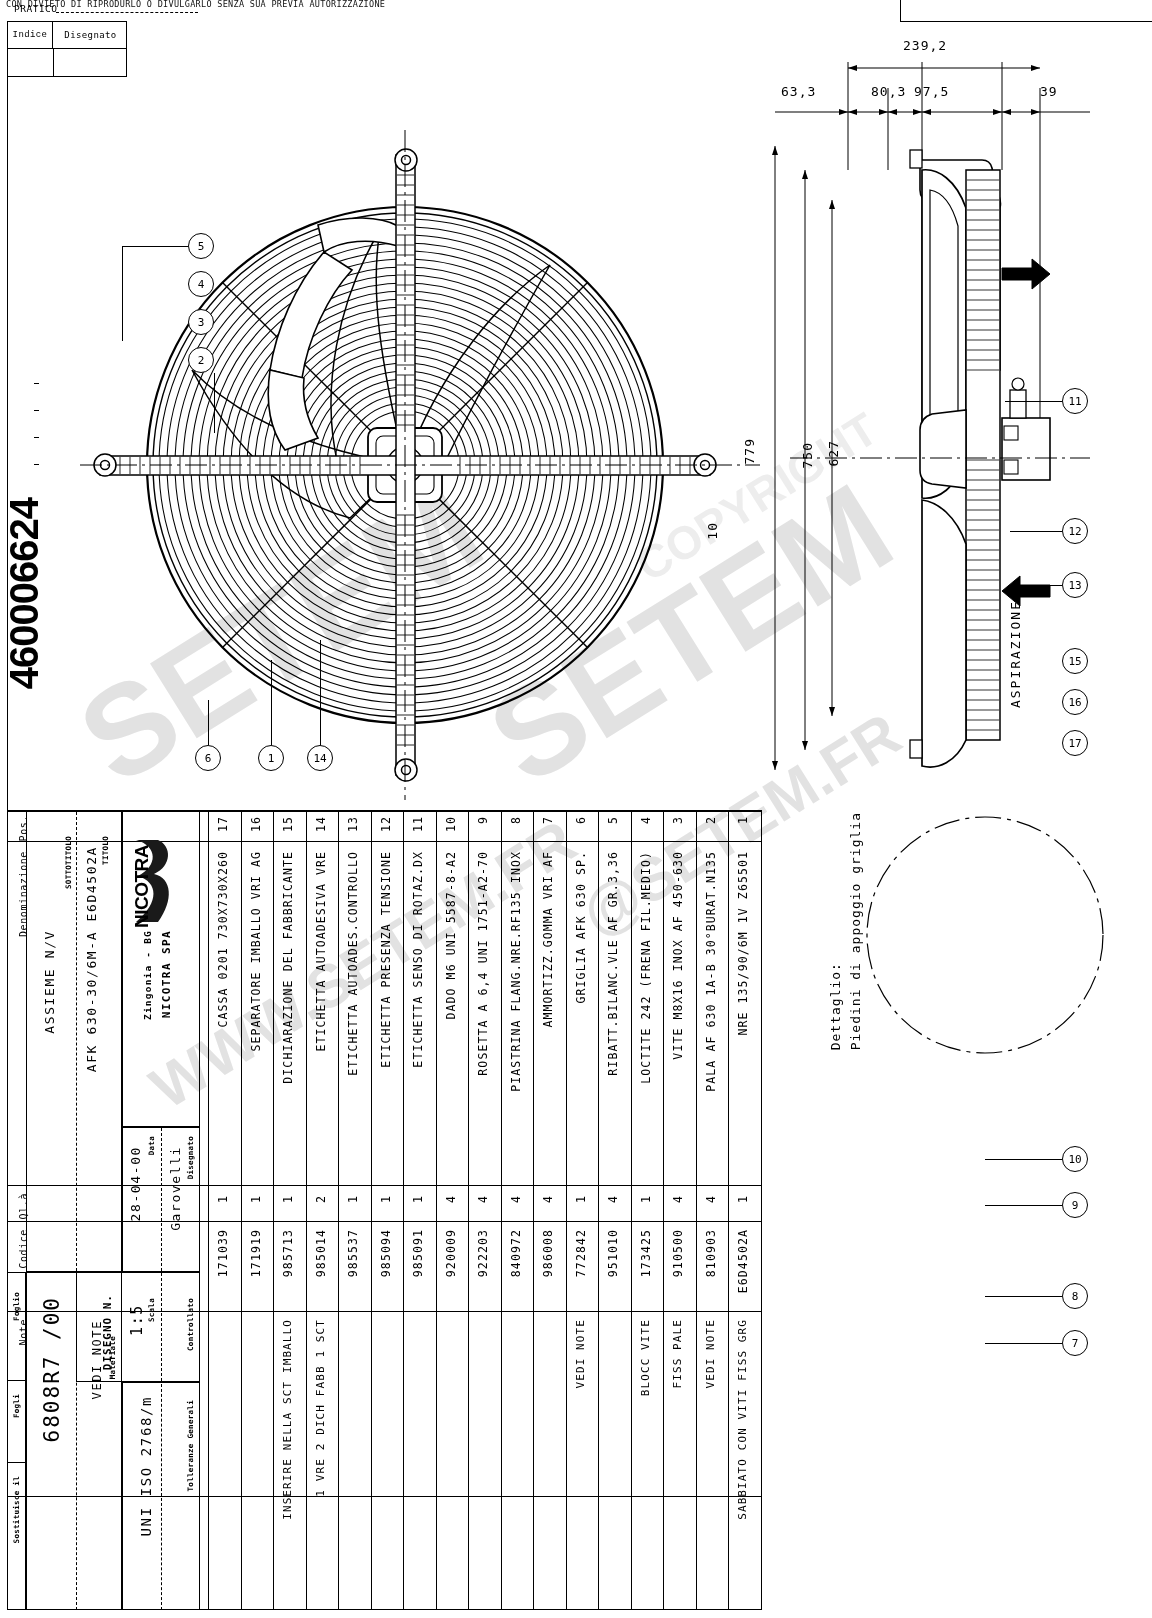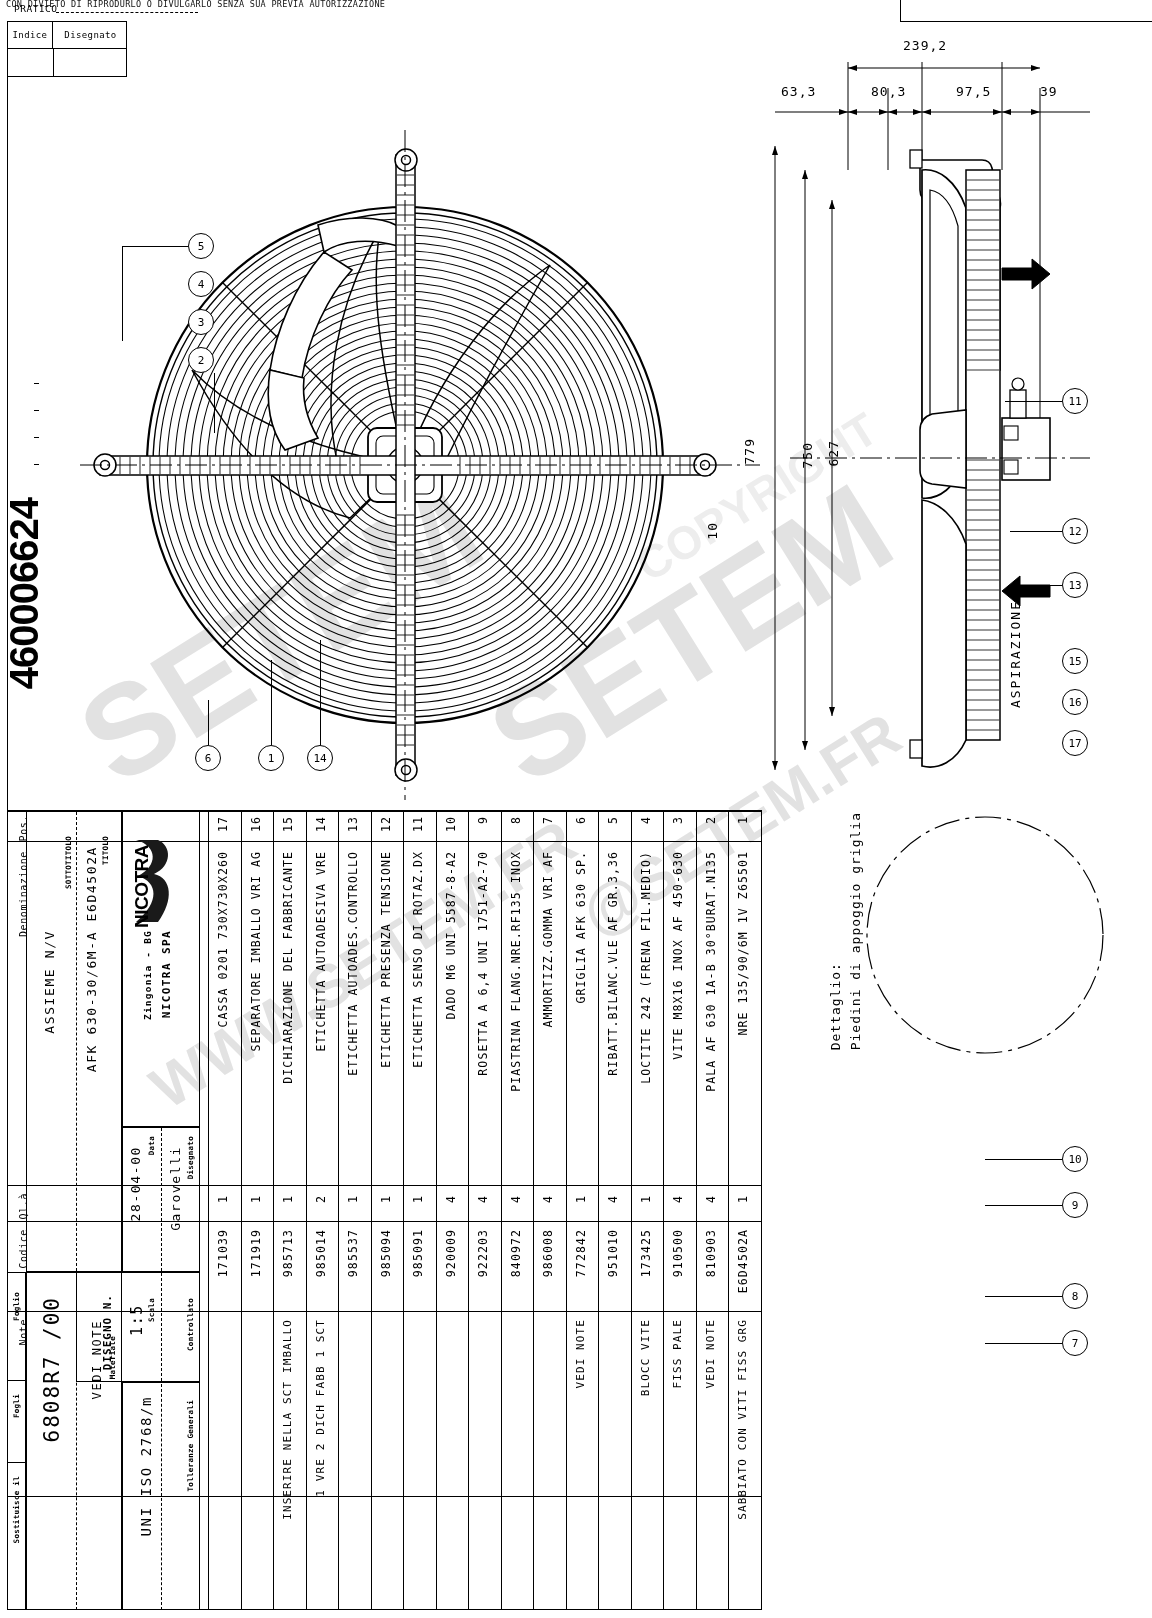--- a/index.html
+++ b/index.html
@@ -41,21 +41,21 @@
   #idx-table {
     position: absolute; left: 7px; top: 21px;
     width: 120px; height: 28px;
     border: 1.4px solid #000;
   }
   #idx-table .cell {
     position: absolute; top: 0; height: 100%;
     display: flex; align-items: center; justify-content: center;
     font-size: 9px; letter-spacing: .4px;
   }
-  #idx-c1 { left: 0; width: 45px; border-right: 1.4px solid #000; }
+  #idx-c1 { left: 0; width: 45px; border-right: 1.4px solid #000; font-family: Liberation Mono, monospace; }
   #idx-c2 { left: 45px; width: 75px; }
   #idx-body {
     position: absolute; left: 7px; top: 49px;
     width: 120px; height: 28px;
     border-left: 1.4px solid #000;
     border-right: 1.4px solid #000;
     border-bottom: 1.4px solid #000;
   }
   #idx-body-div {
     position: absolute; left: 45px; top: 0; width: 0; height: 100%;
@@ -591,21 +591,21 @@
   <div class="balloon" style="left:1062px; top:1283px;">8</div>
   <div class="balloon" style="left:1062px; top:1330px;">7</div>
   <div class="blead" style="left:985px; top:1159px; width:77px;"></div>
   <div class="blead" style="left:985px; top:1205px; width:77px;"></div>
   <div class="blead" style="left:985px; top:1296px; width:77px;"></div>
   <div class="blead" style="left:985px; top:1343px; width:77px;"></div>
 
   <div class="dim" style="left:903px; top:38px;">239,2</div>
   <div class="dim" style="left:781px; top:84px;">63,3</div>
   <div class="dim" style="left:871px; top:84px;">80,3</div>
-  <div class="dim" style="left:956px; top:84px;">97,5</div>
+  <div class="dim" style="left:914px; top:84px;">97,5</div>
   <div class="dim" style="left:1040px; top:84px;">39</div>
   <div class="dim dimv" style="left:742px; top:438px;">779</div>
   <div class="dim dimv" style="left:800px; top:442px;">750</div>
   <div class="dim dimv" style="left:826px; top:440px;">627</div>
   <div class="dim dimv" style="left:705px; top:522px;">10</div>
 
   <div id="detail-note">Dettaglio:
 Piedini di appoggio griglia</div>
   <div id="aspirazione">ASPIRAZIONE</div>
 

